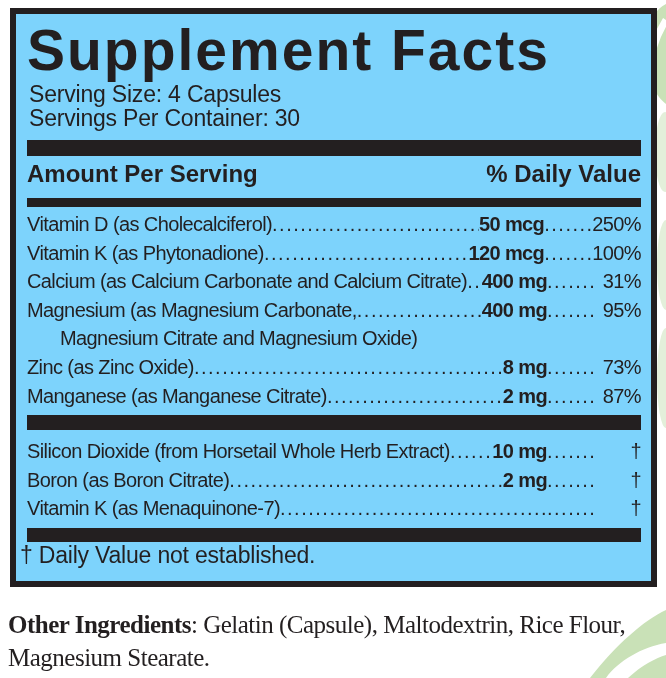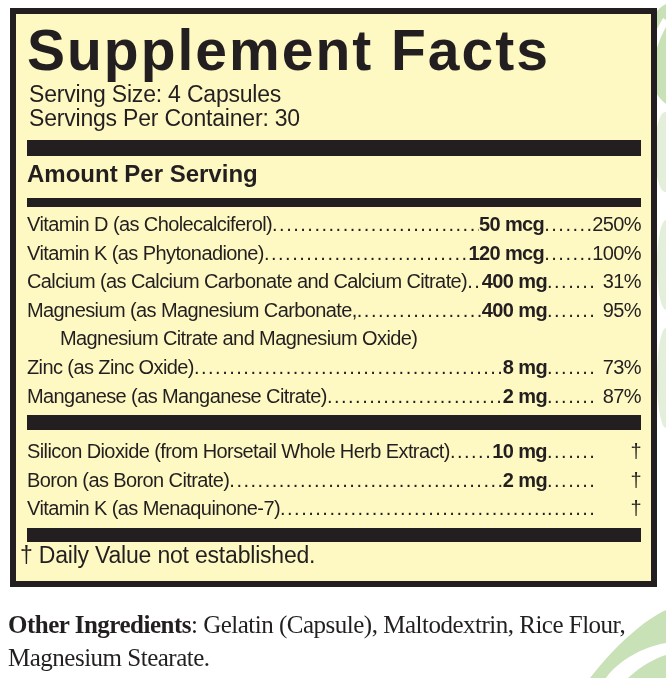--- a/index.html
+++ b/index.html
@@ -24,21 +24,21 @@
   .leaf      { fill: var(--leaf-green, #c9e1b7); }
   .leaf-pale { fill: var(--leaf-green-pale, #e3efda); }
   .leaf-vein { fill: none; stroke: #ffffff; stroke-width: 7; }
 
   
   .facts-box {
     position: absolute; left: 10px; top: 8px;
     width: 647px; height: 579px;
     box-sizing: border-box;
     border: 6px solid var(--ink, #231f20);
-    background: #fef9c3;
+    background: #7dd3fc;
     padding: 0 10px 0 11px;
     z-index: 1;
     overflow: hidden;
   }
   .title {
     margin: 5px 0 2px 0;
     font-size: 57px;
     line-height: 62px;
     font-weight: bold;
     letter-spacing: 2px;
@@ -123,20 +123,21 @@
 
   <div class="facts-box">
     <div class="title">Supplement Facts</div>
     <div class="serving-line">Serving Size: 4 Capsules</div>
     <div class="serving-line">Servings Per Container: 30</div>
 
     <div class="bar bar-1"></div>
 
     <div class="header-row">
       <span>Amount Per Serving</span>
+      <span>% Daily Value</span>
     </div>
 
     <div class="bar bar-2"></div>
 
     <div class="rows" id="rows-main">
         <div class="row">
           <span class="nm">Vitamin D (as Cholecalciferol)</span>
           <span class="dots"></span>
           <span class="amt">50 mcg</span>
           <span class="dots d2"></span>

